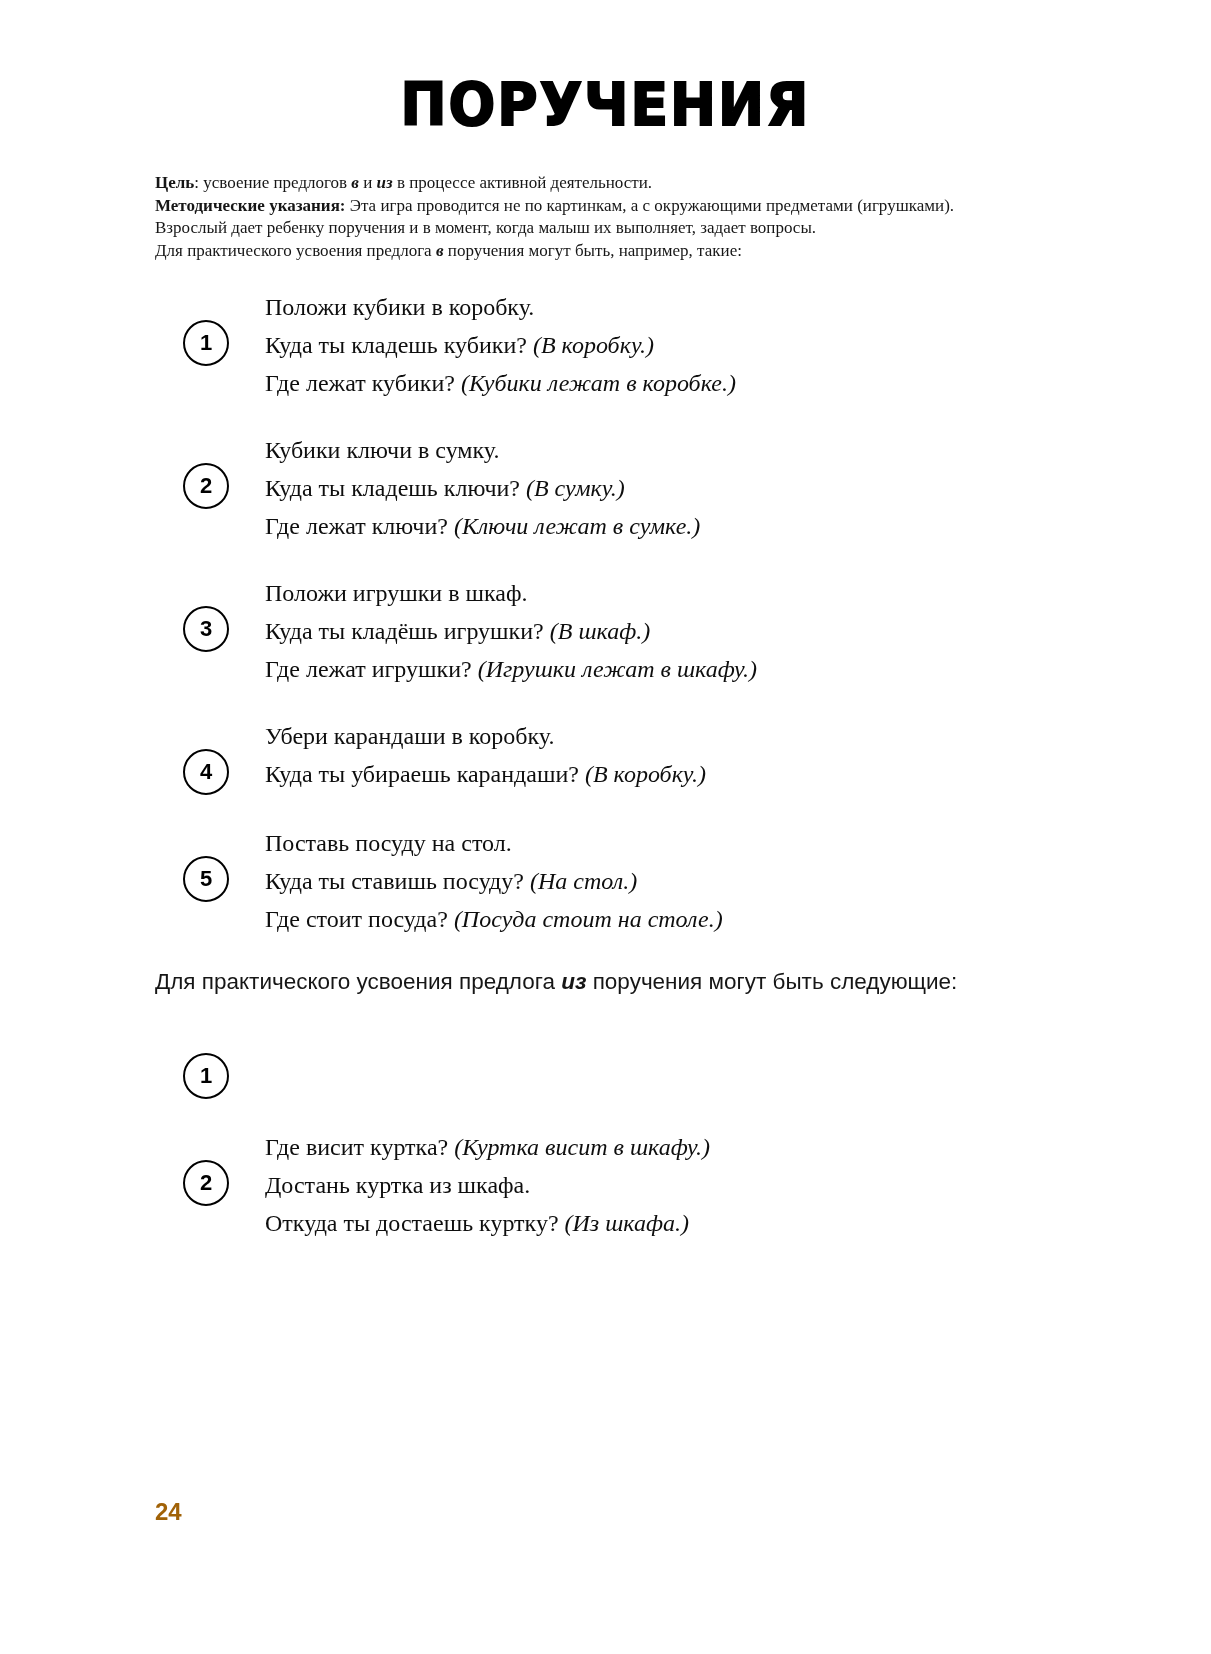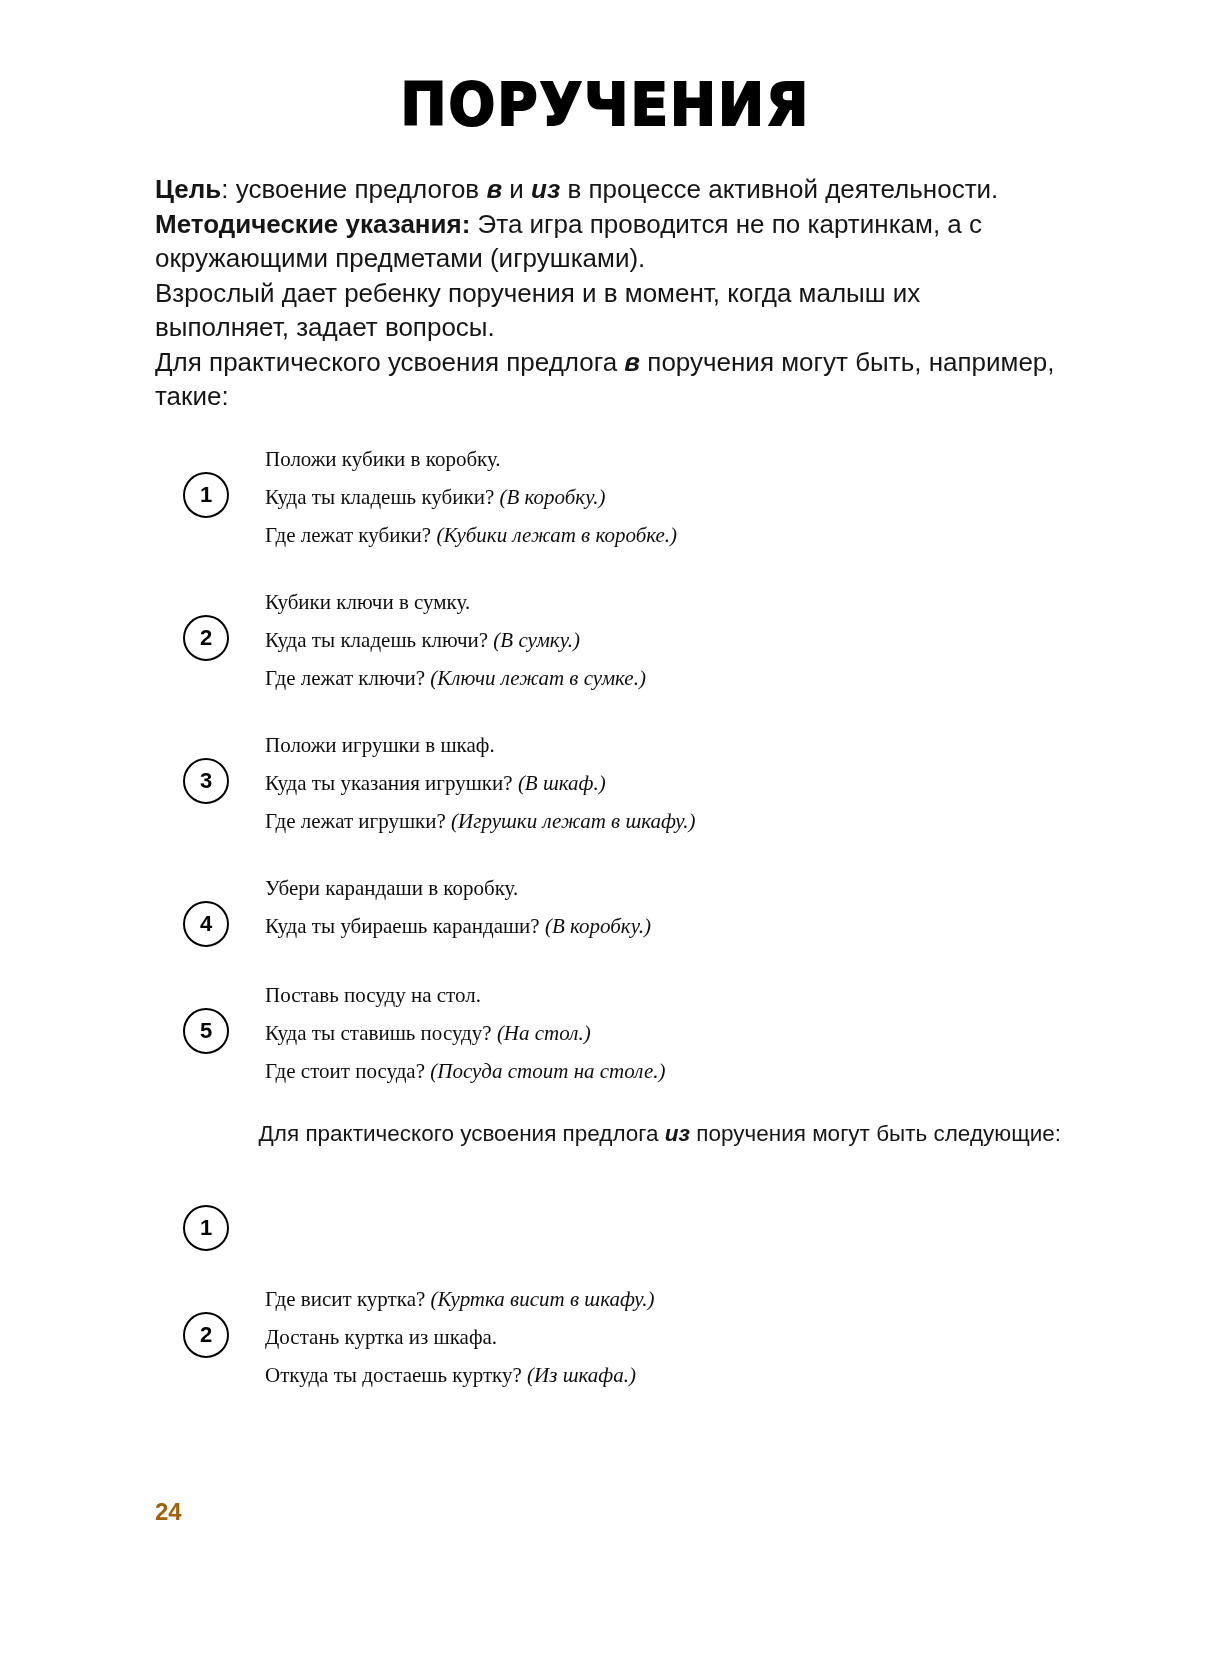--- a/index.html
+++ b/index.html
@@ -19,22 +19,22 @@
     font-family: "DejaVu Sans", sans-serif;
     font-weight: 900;
     font-size: 55px;
     letter-spacing: 2px;
     color: #000;
     -webkit-text-stroke: 2px #000;
     transform: scaleY(1.08);
   }
   .intro {
     margin: 36px 150px 0 155px;
-    font-family: Liberation Sans, sans-serif;
-    font-size: 26px;
+    font-family: Liberation Serif, serif;
+    font-size: 17px;
     line-height: 1.33;
     color: #161616;
   }
   .intro p { margin: 0; }
   .b { font-weight: bold; }
   .bi { font-weight: bold; font-style: italic; }
   .items {
     margin-left: 155px;
     margin-top: 26px;
   }
@@ -53,32 +53,31 @@
     display: flex;
     align-items: center;
     justify-content: center;
     font-family: "Liberation Sans", sans-serif;
     font-weight: bold;
     font-size: 22px;
     color: #000;
   }
   .lines {
     font-family: "Liberation Serif", serif;
-    font-size: 21px;
+    font-size: 24px;
     line-height: 38px;
     color: #0e0e0e;
   }
   .ital { font-style: italic; }
   .midpara {
     margin: 6px 150px 0 155px;
     font-family: "Liberation Sans", sans-serif;
     font-size: 22.5px;
     line-height: 1.33;
     color: #161616;
-    text-align: right;
   }
   .items-iz { margin-top: 24px; }
   .page-number {
     position: absolute;
     left: 155px;
     bottom: 128px;
     font-family: "Liberation Sans", sans-serif;
     font-weight: bold;
     font-size: 24px;
     color: #a16207;
@@ -121,21 +120,21 @@
         <div><span>Где лежат ключи? </span><span class="ital">(Ключи лежат в сумке.)</span></div>
       </div>
     </div>
 
     <div class="item">
       <div class="num-circle">
           <span>3</span>
         </div>
       <div class="lines">
         <div><span>Положи игрушки в шкаф.</span><span class="ital"></span></div>
-        <div><span>Куда ты указания игрушки? </span><span class="ital">(В шкаф.)</span></div>
+        <div><span>Куда ты кладёшь игрушки? </span><span class="ital">(В шкаф.)</span></div>
         <div><span>Где лежат игрушки? </span><span class="ital">(Игрушки лежат в шкафу.)</span></div>
       </div>
     </div>
 
     <div class="item">
       <div class="num-circle">
           <span>4</span>
         </div>
       <div class="lines">
         <div><span>Убери карандаши в коробку.</span><span class="ital"></span></div>

